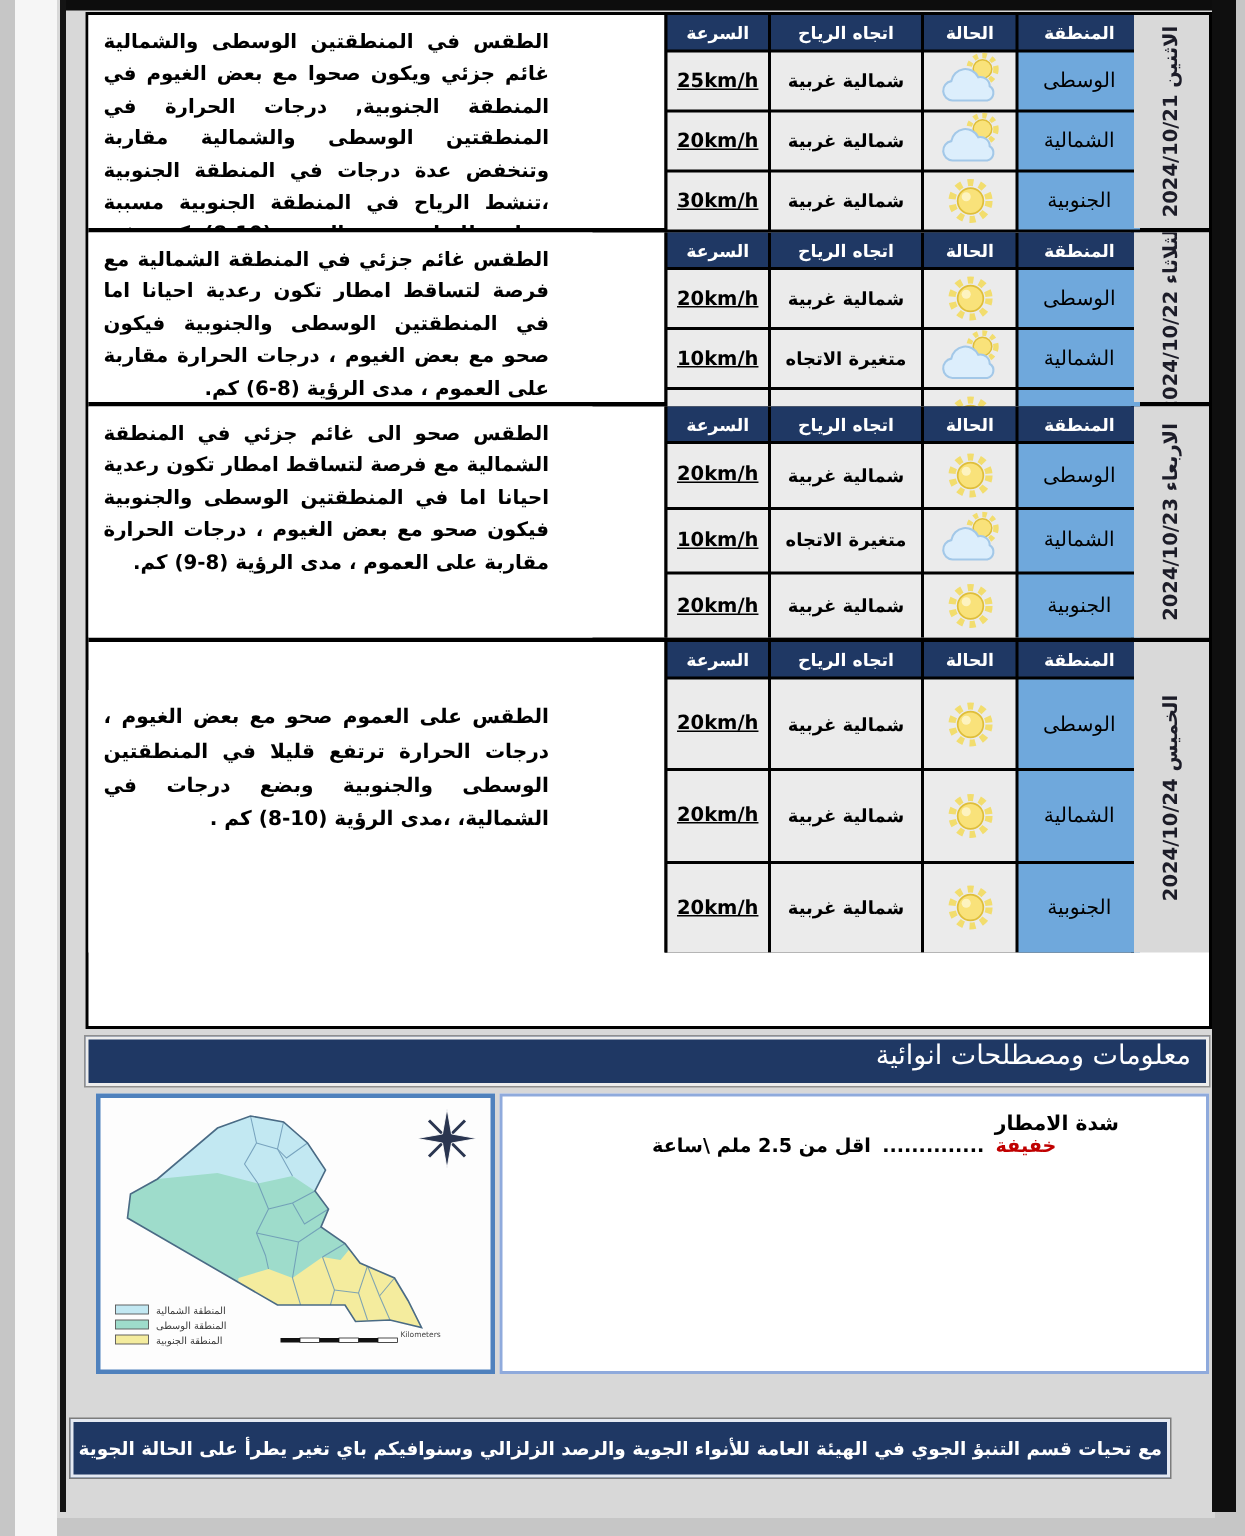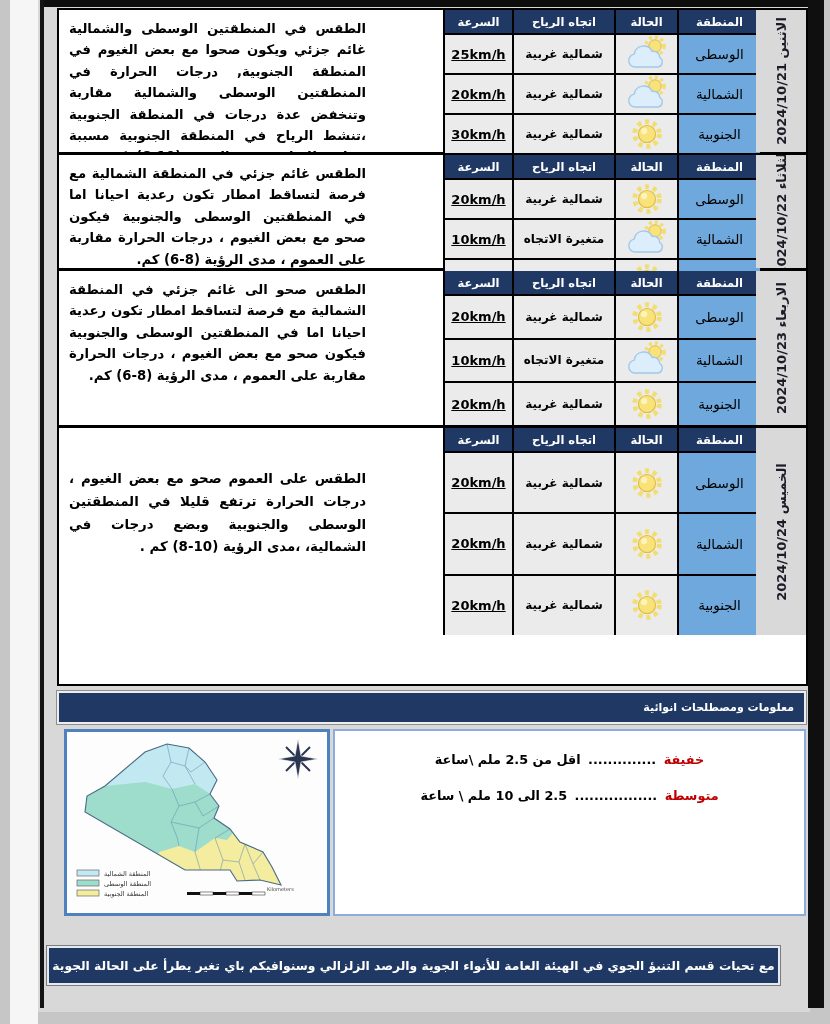--- a/index.html
+++ b/index.html
@@ -37,27 +37,27 @@
   .wicon svg{display:block;}
 
   .day-label{width:50px;flex:0 0 50px;background:#d9d9d9;position:relative;overflow:hidden;}
   .dl-text{position:absolute;left:50%;top:50%;transform:translate(-50%,-50%) rotate(-90deg);
            white-space:nowrap;direction:rtl;font-size:13px;font-weight:bold;color:#1c1c28;}
   .dl-date{letter-spacing:.5px;}
 
   
   .info-bar{left:57px;top:691px;width:749px;height:33px;background:#1f3864;border:2px solid #ededed;
             box-shadow:0 0 0 1px #8f8f8f;box-sizing:border-box;direction:rtl;color:#fff;
-            font-weight:bold;font-size:11px;display:flex;align-items:center;padding-right:10px;}
+            font-weight:normal;font-size:18px;display:flex;padding-right:10px;}
 
   
   .map-box{left:64px;top:729px;width:266px;height:187px;background:#fdfdfd;border:3px solid #4f81bd;box-sizing:border-box;}
   .rain-box{left:333px;top:729px;width:473px;height:187px;background:#fff;border:2px solid #8faadc;box-sizing:border-box;direction:rtl;}
   .rain-title{margin:10px 58px 0 0;font-size:13.5px;font-weight:bold;color:#000;text-align:right;}
-  .rain-line{text-align:center;font-size:12.8px;font-weight:bold;color:#000;margin-top:21px;}
+  .rain-line{text-align:center;font-size:12.8px;font-weight:bold;color:#000;}
   .rain-label{color:#c00000;}
   .rain-dots{color:#000;margin:0 3px;letter-spacing:1px;}
 
   
   .footer-bar{left:47px;top:946px;width:733px;height:39px;background:#1f3864;border:2px solid #e4e9f2;
               box-shadow:0 0 0 1px #7c7c7c;box-sizing:border-box;color:#fff;font-weight:bold;font-size:12.3px;
               display:flex;align-items:center;justify-content:center;direction:rtl;white-space:nowrap;}
 </style>
 </head>
 <body>
@@ -169,21 +169,21 @@
             </span>
           </div>
         <div class="rc">الجنوبية</div>
       </div>
       <div class="day-label">
         <span class="dl-text"><span>الثلاثاء</span> <span class="dl-date">2024/10/22</span></span>
       </div>
     </div>
 
     <div class="day-block b3 sep">
-      <div class="summary">الطقس صحو الى غائم جزئي في المنطقة الشمالية مع فرصة لتساقط امطار تكون رعدية احيانا اما في المنطقتين الوسطى والجنوبية فيكون صحو مع بعض الغيوم ، درجات الحرارة مقاربة على العموم ، مدى الرؤية (8-6) كم.</div>
+      <div class="summary">الطقس صحو الى غائم جزئي في المنطقة الشمالية مع فرصة لتساقط امطار تكون رعدية احيانا اما في المنطقتين الوسطى والجنوبية فيكون صحو مع بعض الغيوم ، درجات الحرارة مقاربة على العموم ، مدى الرؤية (8-9) كم.</div>
       <div class="wtable">
         <div class="hc">السرعة</div>
         <div class="hc">اتجاه الرياح</div>
         <div class="hc">الحالة</div>
         <div class="hc">المنطقة</div>
 
         <div class="dc speed">20km/h</div>
         <div class="dc wind">شمالية غربية</div>
         <div class="dc">
             <span class="wicon">
@@ -334,28 +334,24 @@
         <rect x="146" y="160" width="13" height="3" fill="#111"></rect>
         <rect x="159" y="160" width="13" height="3" fill="#fff" stroke="#111" stroke-width="0.5"></rect>
         <rect x="172" y="160" width="13" height="3" fill="#111"></rect>
         <rect x="185" y="160" width="13" height="3" fill="#fff" stroke="#111" stroke-width="0.5"></rect>
         <text x="200" y="159" font-size="5" fill="#444">Kilometers</text>
       </g>
     </svg>
   </div>
 
   <div class="abs rain-box">
+    <div class="rain-title">شدة الامطار</div>
     <div class="rain-line">
       <span class="rain-label">خفيفة</span>
       <span class="rain-dots">..............</span>
       <span class="rain-desc">اقل من 2.5  ملم \ساعة</span>
     </div>
-    <div class="rain-line">
-      <span class="rain-label">متوسطة</span>
-      <span class="rain-dots">.................</span>
-      <span class="rain-desc">2.5 الى 10 ملم \ ساعة</span>
-    </div>
   </div>
 
   <div class="abs footer-bar">
     <span>مع تحيات قسم التنبؤ الجوي في الهيئة العامة للأنواء الجوية والرصد الزلزالي وسنوافيكم  باي تغير يطرأ على الحالة الجوية</span>
   </div>
 </div>
 
 </body></html>

